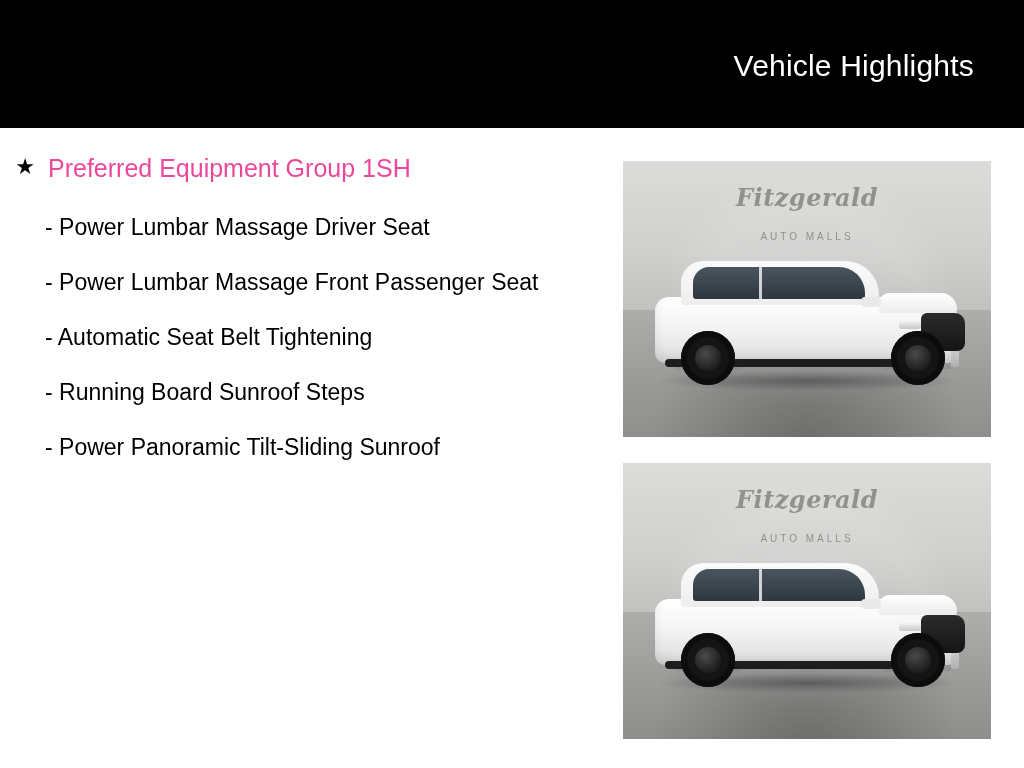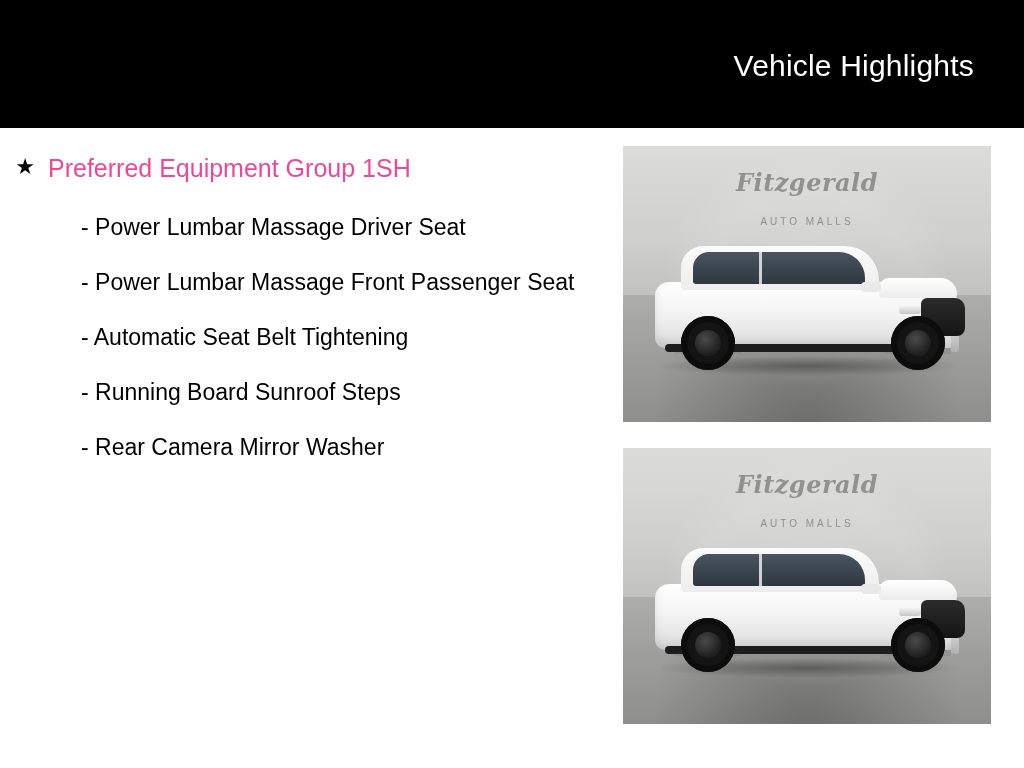--- a/index.html
+++ b/index.html
@@ -74,28 +74,27 @@
     list-style: none;
     margin: 0;
     padding: 0 0 0 31px;
   }
   .sub-item {
     font-size: 23px;
     line-height: 31px;
     color: #000000;
     margin-bottom: 24px;
     max-width: 540px;
-    margin-left: 36px;
   }
 
   
   .gallery {
     position: absolute;
     left: 623px;
-    top: 146px;
+    top: 161px;
     width: 368px;
   }
   .photo {
     position: relative;
     width: 368px;
     height: 276px;
     margin-bottom: 26px;
     overflow: hidden;
     background: linear-gradient(160deg, #d8d8d6 0%, #c9c9c7 40%, #b9b9b7 70%, #9e9e9c 100%);
   }
@@ -294,21 +293,21 @@
       <div class="group-title-row">
         <span class="star-icon">★</span>
         <span class="group-title">Preferred Equipment Group 1SH</span>
       </div>
 
       <ul class="sub-list">
         <li class="sub-item">- Power Lumbar Massage Driver Seat</li>
         <li class="sub-item">- Power Lumbar Massage Front Passenger Seat</li>
         <li class="sub-item">- Automatic Seat Belt Tightening</li>
         <li class="sub-item">- Running Board Sunroof Steps</li>
-        <li class="sub-item">- Rear Camera Mirror Washer</li>
+        <li class="sub-item">- Power Panoramic Tilt-Sliding Sunroof</li>
       </ul>
     </div>
   </div>
 
   <div class="gallery">
 
     <div class="photo">
       <div class="photo-bg-top"></div>
       <div class="photo-bg-bottom"></div>
       <div class="photo-vignette"></div>

